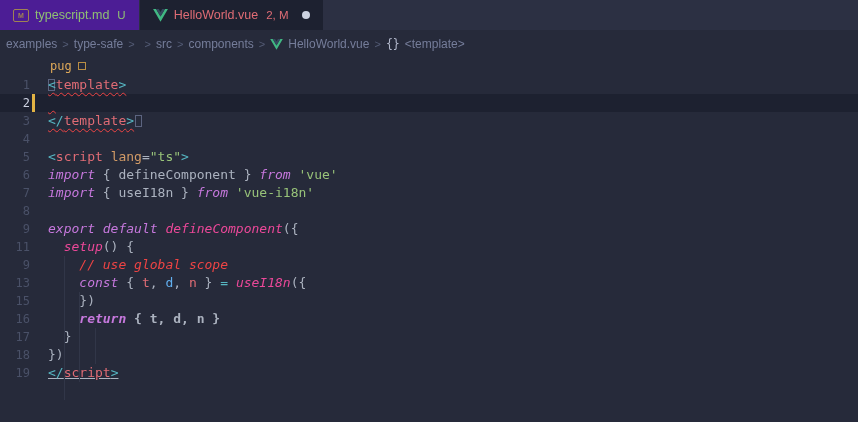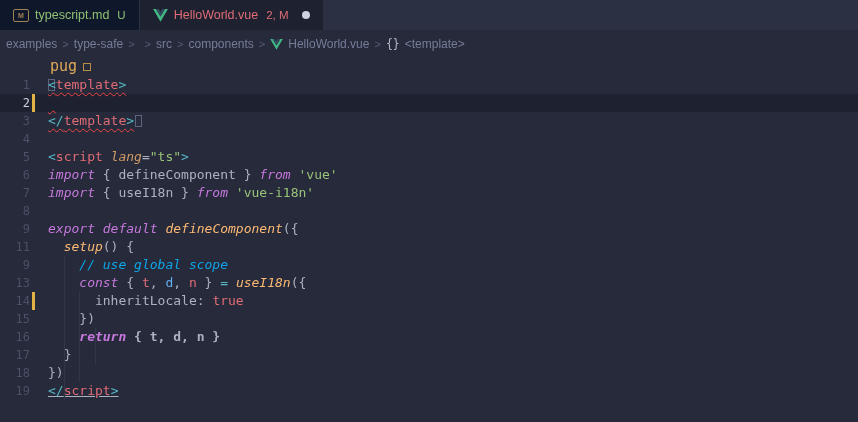--- a/index.html
+++ b/index.html
@@ -12,21 +12,21 @@
   
   .tabbar{
     height:30px;display:flex;align-items:stretch;
     background:#2c3043;
   }
   .tab{
     display:flex;align-items:center;gap:6px;
     padding:0 13px;font-size:12.5px;cursor:pointer;
     border-right:1px solid #2c3043;white-space:nowrap;
   }
-  .tab.inactive{background:#0f172a;}
+  .tab.inactive{background:#4c1d95;}
   .tab.active{background:#1d2130;}
   .tab.inactive .tab-label,.tab.inactive .tab-badge{color:#8fc073;}
   .tab.active .tab-label,.tab.active .tab-badge{color:#e06c75;}
   .tab-badge{margin-left:2px;font-size:11.5px;}
   .dirty-dot{width:8px;height:8px;border-radius:50%;background:#ccd2e0;margin-left:7px;}
   .mdicon{
     width:14px;height:11px;border:1px solid #a08353;border-radius:2px;
     display:flex;align-items:center;justify-content:center;
     color:#a08353;font-size:7px;font-weight:bold;line-height:1;
   }
@@ -48,31 +48,31 @@
     font-family:"DejaVu Sans Mono",monospace;font-size:13px;
   }
   .row.current{background:#1d2130;}
   .row.current .ln{color:#ced3e2;}
   .ln{width:30px;flex:none;text-align:right;color:#4a5168;font-size:12px;}
   .gitslot{width:6px;flex:none;position:relative;}
   .gitslot .bar{position:absolute;left:2px;top:0;width:3px;height:18px;background:#e2b344;}
   .code{white-space:pre;flex:1;color:#abb2bf;}
   .annotation-row{
     height:18px;line-height:17px;padding-left:50px;
-    font-family:"DejaVu Sans Mono",monospace;font-size:15px;color:#dfa959;
+    font-family:"DejaVu Sans Mono",monospace;font-size:12px;color:#dfa959;
   }
   
   .br{color:#56b6c2;}
   .tag{color:#e06c75;}
   .kw{color:#c678dd;font-style:italic;}
-  .fn{color:#fdba74;font-style:italic;}
-  .attr{color:#d19a66;font-style:italic;}
+  .fn{color:#ec4899;font-style:italic;}
+  .attr{color:#d19a66;}
   .str{color:#98c379;}
   .fg{color:#abb2bf;}
-  .cm{color:#0ea5e9;font-style:italic;}
+  .cm{color:#ef4444;font-style:italic;}
   .red{color:#e06c75;}
   .blue{color:#61afef;}
   .sq{
     text-decoration-line:underline;text-decoration-style:wavy;
     text-decoration-color:#ef4444;text-decoration-thickness:1px;
     text-underline-offset:3px;
   }
   .sqmark{
     display:inline-block;width:10px;
     text-decoration-line:underline;text-decoration-style:wavy;
@@ -207,27 +207,20 @@
         <span class="ln">9</span>
         <span class="gitslot"></span>
         <span class="code" style="padding-left: 12px;"><span class="fg">    </span><span class="cm">// use global scope</span></span>
       </div>
       <div class="row">
         <span class="ln">13</span>
         <span class="gitslot"></span>
         <span class="code" style="padding-left: 12px;"><span class="fg">    </span><span class="kw">const</span><span class="fg"> { </span><span class="red">t</span><span class="fg">, </span><span class="blue">d</span><span class="fg">, </span><span class="red">n</span><span class="fg"> } </span><span class="br">=</span><span class="fg"> </span><span class="fn">useI18n</span><span class="fg">({</span></span>
       </div>
       <div class="row">
-        <span class="ln">14</span>
-        <span class="gitslot">
-          <span class="bar"></span>
-        </span>
-        <span class="code" style="padding-left: 12px;"><span class="fg">      inheritLocale: </span><span class="red">true</span></span>
-      </div>
-      <div class="row">
         <span class="ln">15</span>
         <span class="gitslot"></span>
         <span class="code" style="padding-left: 12px;"><span class="fg">    })</span></span>
       </div>
       <div class="row">
         <span class="ln">16</span>
         <span class="gitslot"></span>
         <span class="code" style="padding-left: 12px; font-weight: bold;"><span class="fg">    </span><span class="kw">return</span><span class="fg"> { t, d, n }</span></span>
       </div>
       <div class="row">

